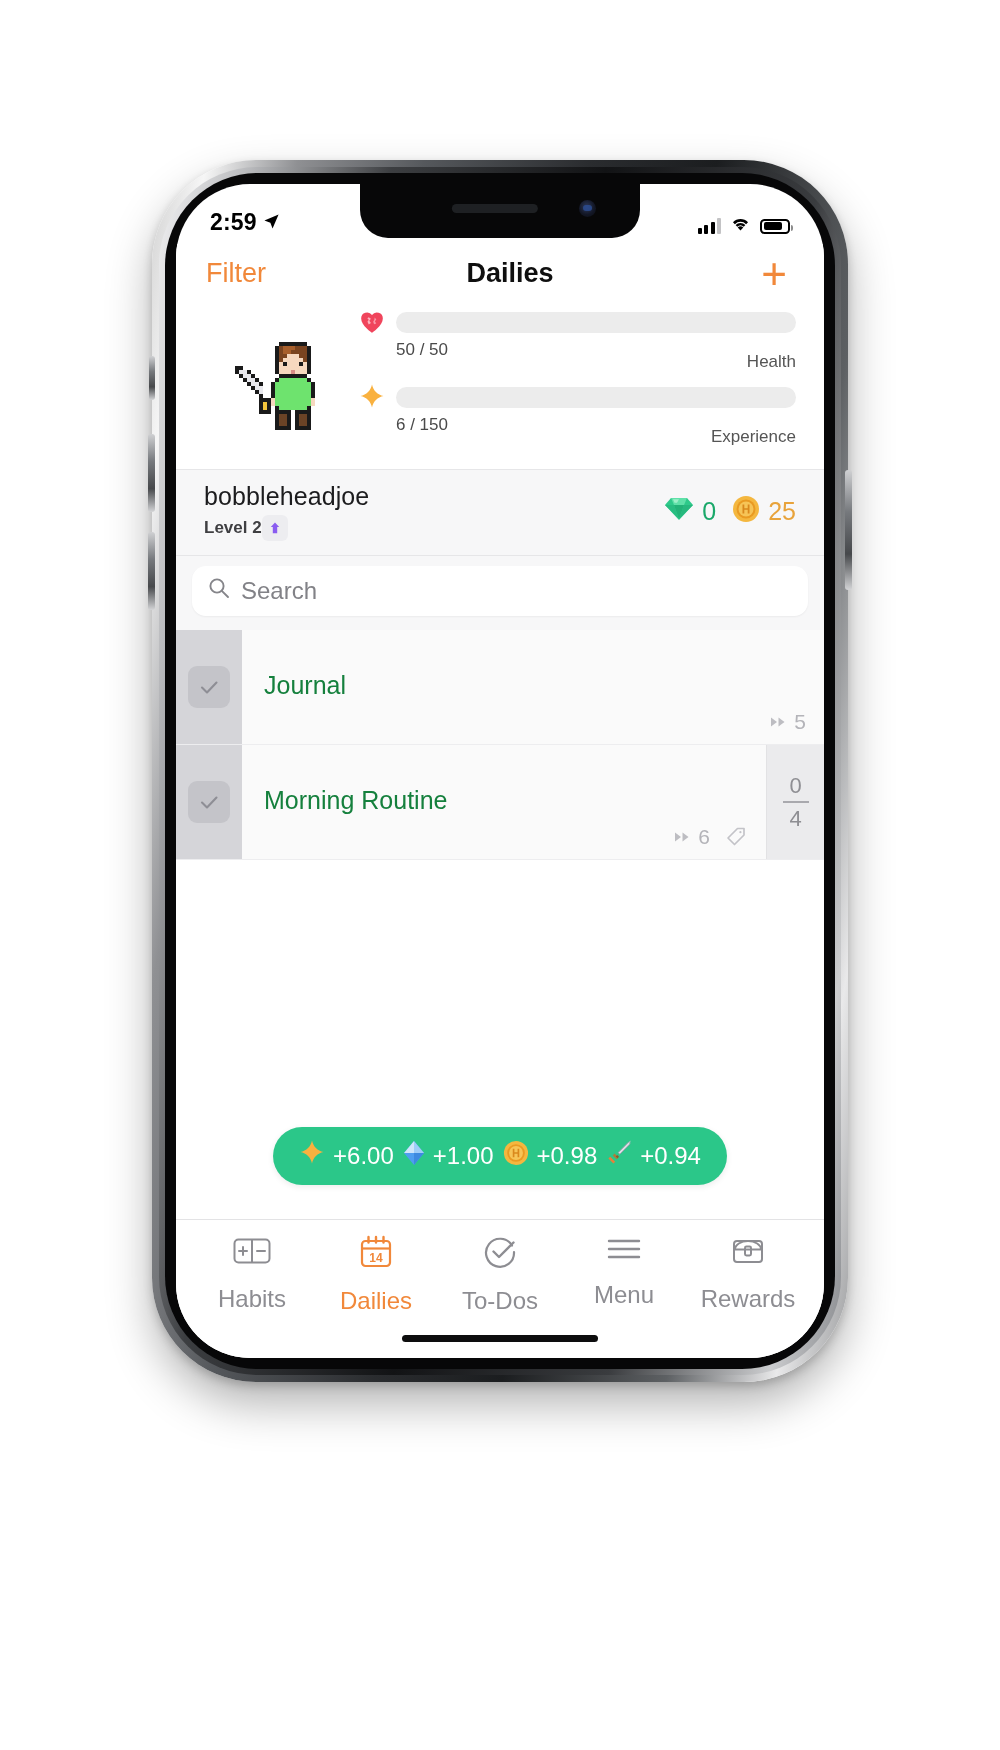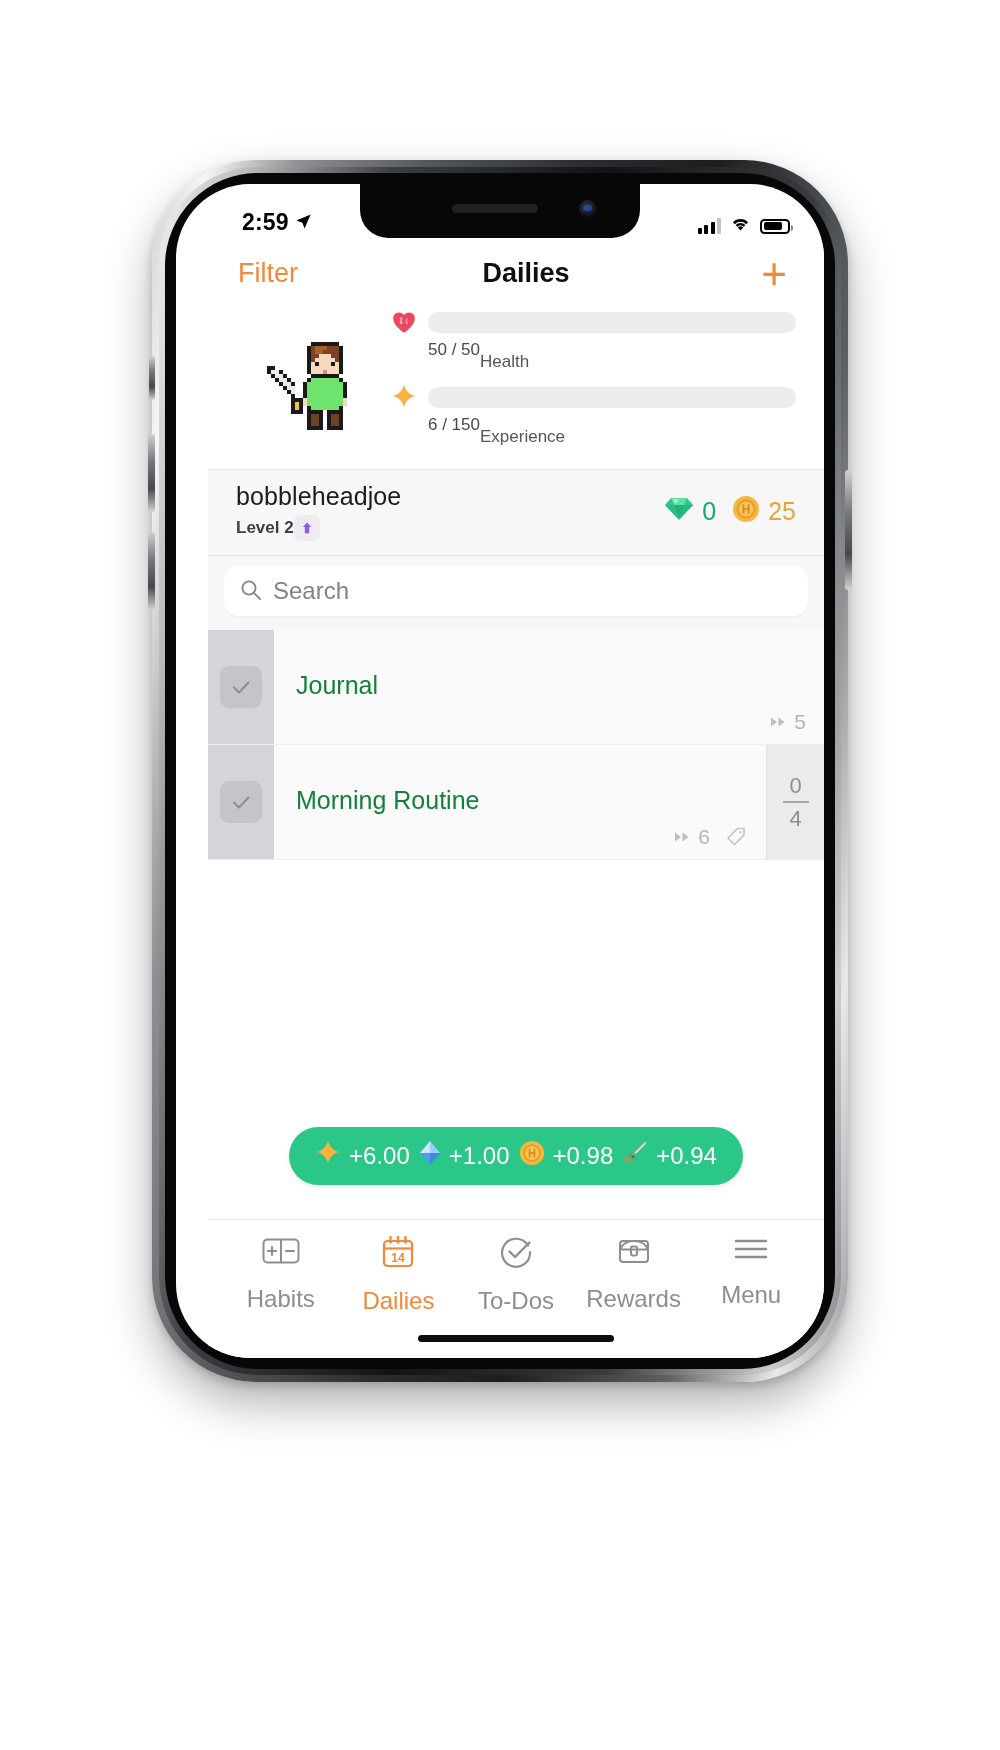--- a/index.html
+++ b/index.html
@@ -44,21 +44,20 @@
     border-radius: 93px;
     background: #070708;
   }
   #screen {
     position: absolute;
     left: 24px; top: 24px;
     width: 648px; height: 1174px;
     border-radius: 74px;
     background: #ffffff;
     overflow: hidden;
-    padding-left: 32px;
   }
 
   
   .side-btn {
     position: absolute;
     background: linear-gradient(180deg,#cfd0d2,#76797d 35%,#46484b 70%,#d3d4d6);
     border-radius: 3px;
   }
   #btn-silent { left: -3px; top: 196px;  width: 6px; height: 44px; }
   #btn-volup  { left: -4px; top: 274px;  width: 7px; height: 78px; }
@@ -159,21 +158,21 @@
   #avatar { image-rendering: pixelated; }
 
   #bars { flex: 1; display: flex; flex-direction: column; gap: 12px; padding-top: 4px; }
   .bar-row { display: flex; align-items: center; gap: 11px; }
   .bar-icon { width: 26px; height: 26px; flex: 0 0 26px; display:flex; align-items:center; justify-content:center; }
   .bar-track {
     flex: 1; height: 21px; border-radius: 11px; background: #ececec; position: relative; overflow: hidden;
   }
   .bar-fill { height: 100%; border-radius: 11px; }
   .bar-legend {
-    display: flex; justify-content: flex-start;
+    display: flex; justify-content: space-between;
     padding-left: 37px; margin-top: 5px;
     font-size: 17px; color: #4a4a4a;
   }
   .bar-legend .lbl { color: #555; margin-top: 12px; }
 
   
   #userbar {
     display: flex; align-items: center; justify-content: space-between;
     padding: 12px 28px 14px 28px;
     background: #f7f7f8;
@@ -188,21 +187,21 @@
     display: flex; align-items: center; justify-content: center;
   }
   #currencies { display: flex; align-items: center; gap: 16px; }
   .cur { display: flex; align-items: center; gap: 8px; font-size: 25px; }
   #gem-val  { color: #1aa86a; }
   #gold-val { color: #e8a33b; }
 
   
   #search-wrap { background: #f7f7f8; padding: 10px 16px 14px 16px; }
   #search-box {
-    display: flex; align-items: flex-end; gap: 11px;
+    display: flex; align-items: flex-start; gap: 11px;
     background: #fff; border-radius: 14px; padding: 11px 16px;
     box-shadow: 0 1px 2px rgba(0,0,0,.05);
   }
   #search-placeholder { font-size: 24px; color: #828287; }
 
   
   #tasklist { background: #fff; }
   .task-row {
     display: flex; align-items: stretch;
     min-height: 96px;
@@ -721,41 +720,41 @@
               <svg width="36" height="36" viewBox="0 0 36 36">
                 <path d="M30 11.5A14 14 0 1 0 32 18" fill="none" stroke="#8d8d92" stroke-width="2.2" stroke-linecap="round"></path>
                 <path d="M11.5 17.5 17 23 31.5 8.5" fill="none" stroke="#8d8d92" stroke-width="2.4" stroke-linecap="round" stroke-linejoin="round"></path>
               </svg>
             </span>
             <span class="tab-label">To-Dos</span>
           </div>
 
           <div class="tab">
             <span>
+              <svg width="36" height="30" viewBox="0 0 36 30">
+                <line x1="3" y1="7" x2="33" y2="7" stroke="#8d8d92" stroke-width="2.4" stroke-linecap="round"></line>
+                <line x1="3" y1="15" x2="33" y2="15" stroke="#8d8d92" stroke-width="2.4" stroke-linecap="round"></line>
+                <line x1="3" y1="23" x2="33" y2="23" stroke="#8d8d92" stroke-width="2.4" stroke-linecap="round"></line>
+              </svg>
+            </span>
+            <span class="tab-label">Menu</span>
+          </div>
+
+          <div class="tab">
+            <span>
               <svg width="36" height="34" viewBox="0 0 36 34">
                 <rect x="4" y="7" width="28" height="21" rx="3" fill="none" stroke="#8d8d92" stroke-width="2"></rect>
                 <path d="M4 15.5h28" stroke="#8d8d92" stroke-width="2"></path>
                 <path d="M5 15.5a13 8.5 0 0 1 26 0" fill="none" stroke="#8d8d92" stroke-width="2"></path>
                 <rect x="15" y="12.5" width="6" height="9" rx="1.4" fill="none" stroke="#8d8d92" stroke-width="2"></rect>
               </svg>
             </span>
             <span class="tab-label">Rewards</span>
           </div>
 
-          <div class="tab">
-            <span>
-              <svg width="36" height="30" viewBox="0 0 36 30">
-                <line x1="3" y1="7" x2="33" y2="7" stroke="#8d8d92" stroke-width="2.4" stroke-linecap="round"></line>
-                <line x1="3" y1="15" x2="33" y2="15" stroke="#8d8d92" stroke-width="2.4" stroke-linecap="round"></line>
-                <line x1="3" y1="23" x2="33" y2="23" stroke="#8d8d92" stroke-width="2.4" stroke-linecap="round"></line>
-              </svg>
-            </span>
-            <span class="tab-label">Menu</span>
-          </div>
-
         </div>
 
         <div id="home-indicator-wrap">
           <div id="home-indicator"></div>
         </div>
 
       </div>
     </div>
   </div>
 </div>

